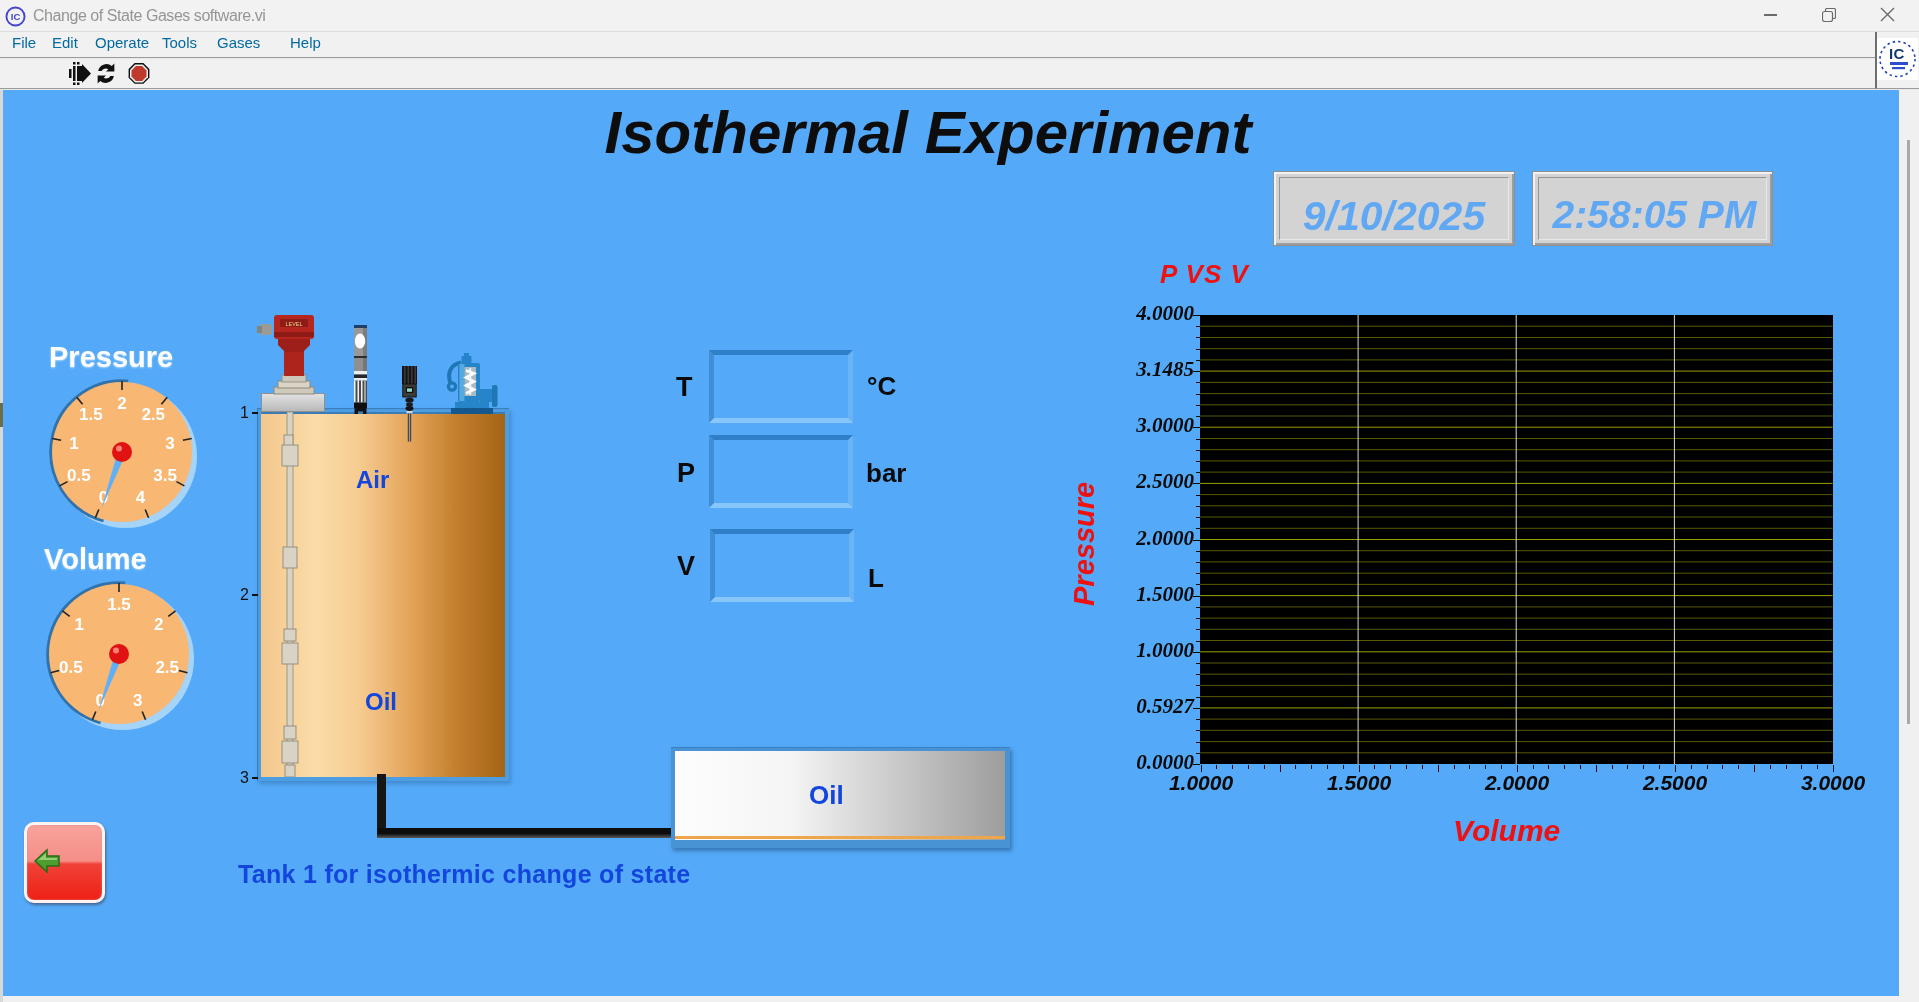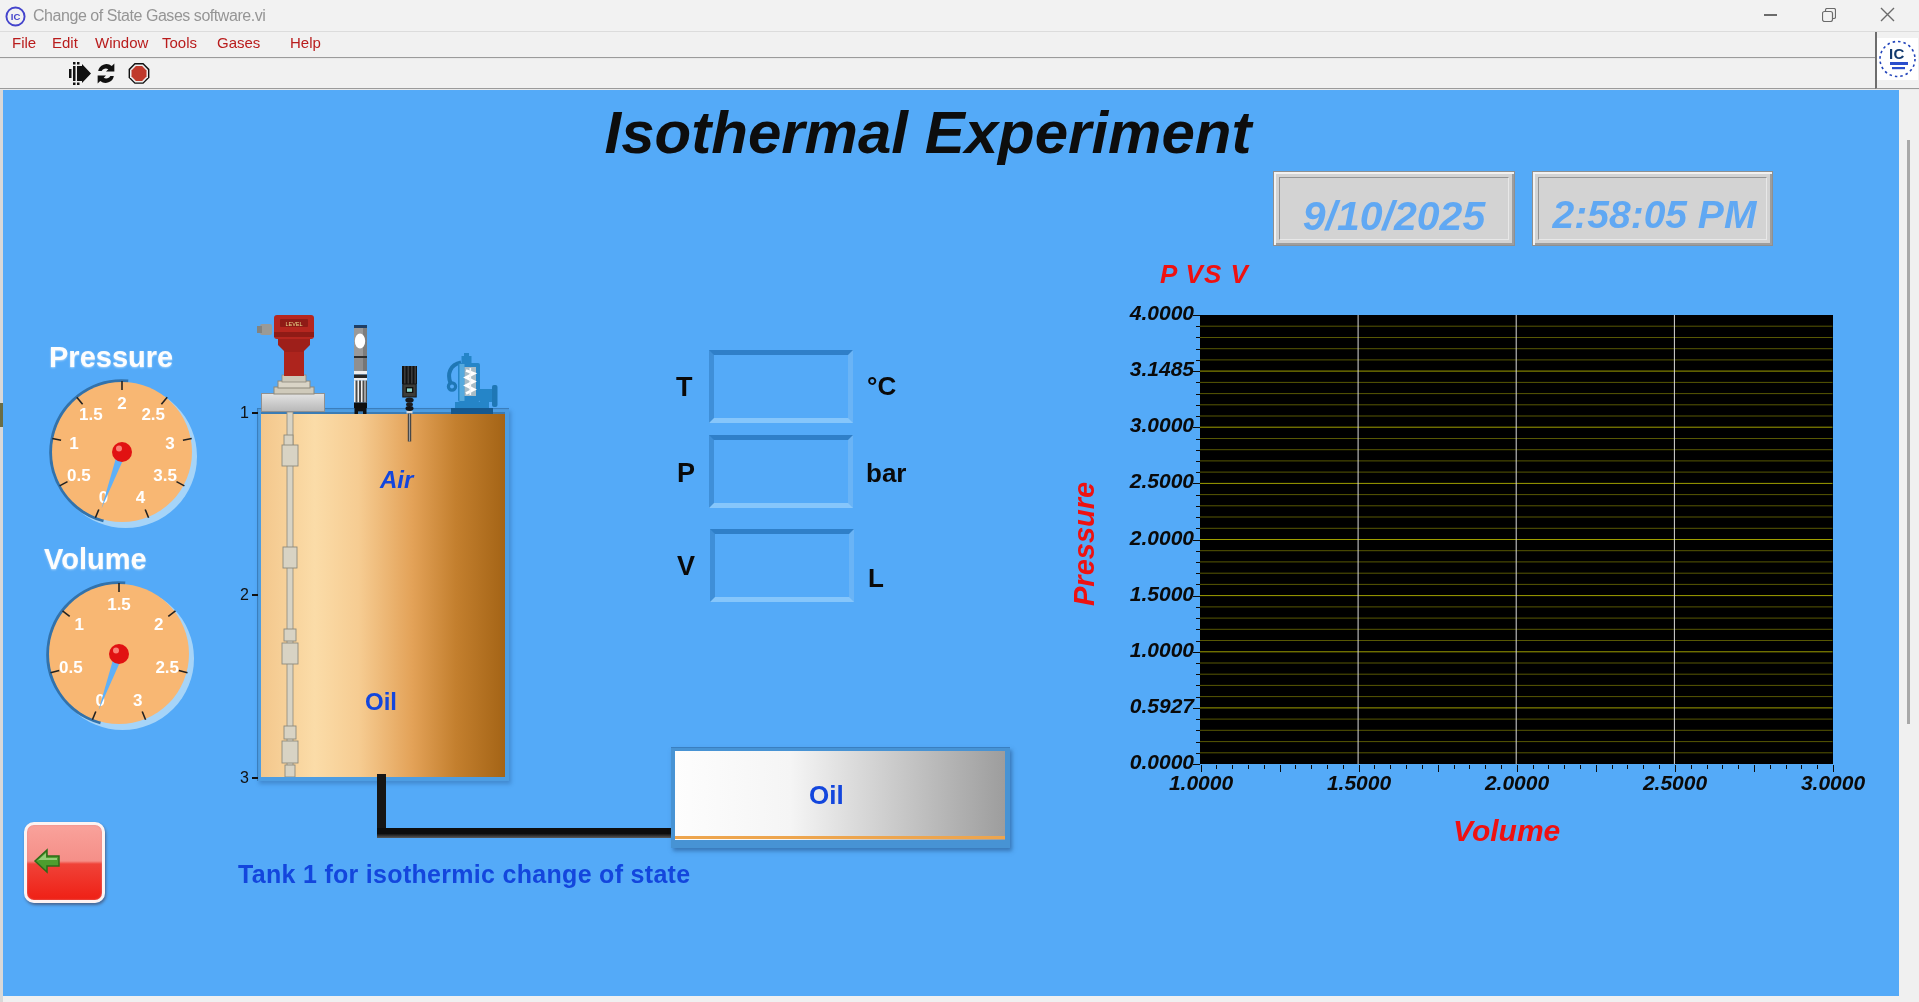--- a/index.html
+++ b/index.html
@@ -7,25 +7,25 @@
 body{font-family:"Liberation Sans", sans-serif;}
 .abs{position:absolute;}
 #titlebar{position:absolute;left:0;top:0;width:1919px;height:32px;background:#f2f2f2;border-bottom:1px solid #dcdcdc;}
 #menubar{position:absolute;left:0;top:32px;width:1875px;height:26px;background:#f1f1f1;border-bottom:1px solid #9b9b9b;}
 #toolbar{position:absolute;left:0;top:59px;width:1875px;height:30px;background:#f1f1f1;border-bottom:1px solid #9b9b9b;}
 #logobox{position:absolute;left:1875px;top:32px;width:44px;height:57px;background:#f1f1f1;border-left:2px solid #6e6e6e;border-bottom:1px solid #9b9b9b;}
 #panel{position:absolute;left:3px;top:90px;width:1896px;height:906px;background:#54aaf8;}
 #leftsliver{position:absolute;left:0;top:90px;width:3px;height:912px;background:#d8d8d8;}
 #rightbar{position:absolute;left:1899px;top:90px;width:20px;height:912px;background:#f0f0f0;}
 #bottombar{position:absolute;left:3px;top:996px;width:1896px;height:6px;background:#f0f0f0;}
-.menu{position:absolute;top:34px;font-size:15px;color:#b91c1c;}
+.menu{position:absolute;top:34px;font-size:15px;color:#0369a1;}
 .handw{font-style:italic;font-weight:bold;}
 .gaugelabel{color:#fdfdfd;font-weight:bold;font-size:29px;text-shadow:0 1px 2px rgba(255,255,255,0.5);}
 .blueb{color:#1346dd;font-weight:bold;}
-.ylab{position:absolute;font-size:21px;color:#0a0a0a;text-align:right;width:90px;}
+.ylab{position:absolute;font-size:21px;color:#0a0a0a;text-align:right;width:90px;font-family:Liberation Serif, serif;}
 .xlab{font-size:21px;color:#0a0a0a;}
 .tpv{width:144px;height:73px;border-style:solid;border-width:5px;border-top-color:#2f7fc8;border-left-color:#3f8fd8;border-bottom-color:#86c6fb;border-right-color:#6ab4f6;}
 </style>
 </head>
 <body>
 <div id="titlebar"></div>
 <div id="menubar"></div>
 <div id="toolbar"></div>
 <div id="logobox"></div>
 <div id="leftsliver"></div>
@@ -44,21 +44,21 @@
 <svg class="abs" style="left:1822px;top:8px" width="14" height="14" viewBox="0 0 14 14">
  <rect x="0.5" y="3.5" width="10" height="10" rx="2" fill="none" stroke="#6b6b6b" stroke-width="1.2"></rect>
  <path d="M3.5 3.5 v-1.5 a1.5 1.5 0 0 1 1.5-1.5 h 7 a1.5 1.5 0 0 1 1.5 1.5 v7 a1.5 1.5 0 0 1 -1.5 1.5 h-1.5" fill="none" stroke="#6b6b6b" stroke-width="1.2"></path>
 </svg>
 <svg class="abs" style="left:1880px;top:7px" width="15" height="15" viewBox="0 0 15 15">
  <path d="M1 1 L14 14 M14 1 L1 14" stroke="#6b6b6b" stroke-width="1.4"></path>
 </svg>
 
 <div class="menu" style="left:12px;">File</div>
 <div class="menu" style="left:52px;">Edit</div>
-<div class="menu" style="left:95px;">Window</div>
+<div class="menu" style="left:95px;">Operate</div>
 <div class="menu" style="left:162px;">Tools</div>
 <div class="menu" style="left:217px;">Gases</div>
 <div class="menu" style="left:290px;">Help</div>
 
 <svg class="abs" style="left:69px;top:62px" width="22" height="23" viewBox="0 0 22 23">
  <g fill="#111">
   <rect x="0" y="7" width="2.5" height="9"></rect>
   <rect x="4" y="4" width="2.5" height="15"></rect>
   <rect x="4" y="0" width="2.5" height="2.5"></rect>
   <rect x="8" y="0" width="2.5" height="2.5"></rect>
@@ -300,21 +300,21 @@
 
 <div class="abs" style="left:257px;top:408px;width:252px;height:373px;background:#4d9de2;box-shadow:inset 1px 1px 1px #3a7cb8, 2px 3px 4px rgba(40,90,150,0.4);"></div>
 <div class="abs" style="left:261px;top:412px;width:244px;height:365px;background:linear-gradient(to right,#f3c78c 0%,#fbdca8 22%,#f6cc92 40%,#e3a258 62%,#c37f2e 80%,#a46416 100%);"></div>
 <div class="abs" style="left:261px;top:412px;width:244px;height:2px;background:#3b7cb4;"></div>
 <div class="abs" style="left:240px;top:404px;font-size:16px;color:#111;">1</div>
 <div class="abs" style="left:252px;top:412px;width:6px;height:1.5px;background:#111;"></div>
 <div class="abs" style="left:240px;top:586px;font-size:16px;color:#111;">2</div>
 <div class="abs" style="left:252px;top:594px;width:6px;height:1.5px;background:#111;"></div>
 <div class="abs" style="left:240px;top:769px;font-size:16px;color:#111;">3</div>
 <div class="abs" style="left:252px;top:777px;width:6px;height:1.5px;background:#111;"></div>
-<div class="abs blueb" style="left:380px;top:466px;font-size:24px;font-style:italic;">Air</div>
+<div class="abs blueb" style="left:356px;top:466px;font-size:24px;">Air</div>
 <div class="abs blueb" style="left:365px;top:688px;font-size:24px;">Oil</div>
 <div class="abs" style="left:261px;top:393px;width:64px;height:19px;background:linear-gradient(to bottom,#e2e2e2,#b9b9b9);border:1px solid #909090;"></div>
 <svg class="abs" style="left:254px;top:315px" width="74" height="80" viewBox="0 0 74 80">
  <rect x="20" y="72" width="40" height="7" fill="#cfcabb" stroke="#8d887a" stroke-width="1"></rect>
  <rect x="24" y="66" width="32" height="7" fill="#d9d4c6" stroke="#8d887a" stroke-width="1"></rect>
  <rect x="28" y="60" width="24" height="7" fill="#ccc7b8" stroke="#8d887a" stroke-width="0.8"></rect>
  <rect x="30" y="36" width="20" height="25" fill="#ad241d"></rect>
  <path d="M24 22 h32 v8 l-7 7 h-18 l-7-7 z" fill="#9e1f1a"></path>
  <rect x="20" y="0" width="40" height="24" rx="3" fill="#b5261f"></rect>
  <rect x="20" y="17" width="40" height="5" fill="#8f1b16"></rect>

